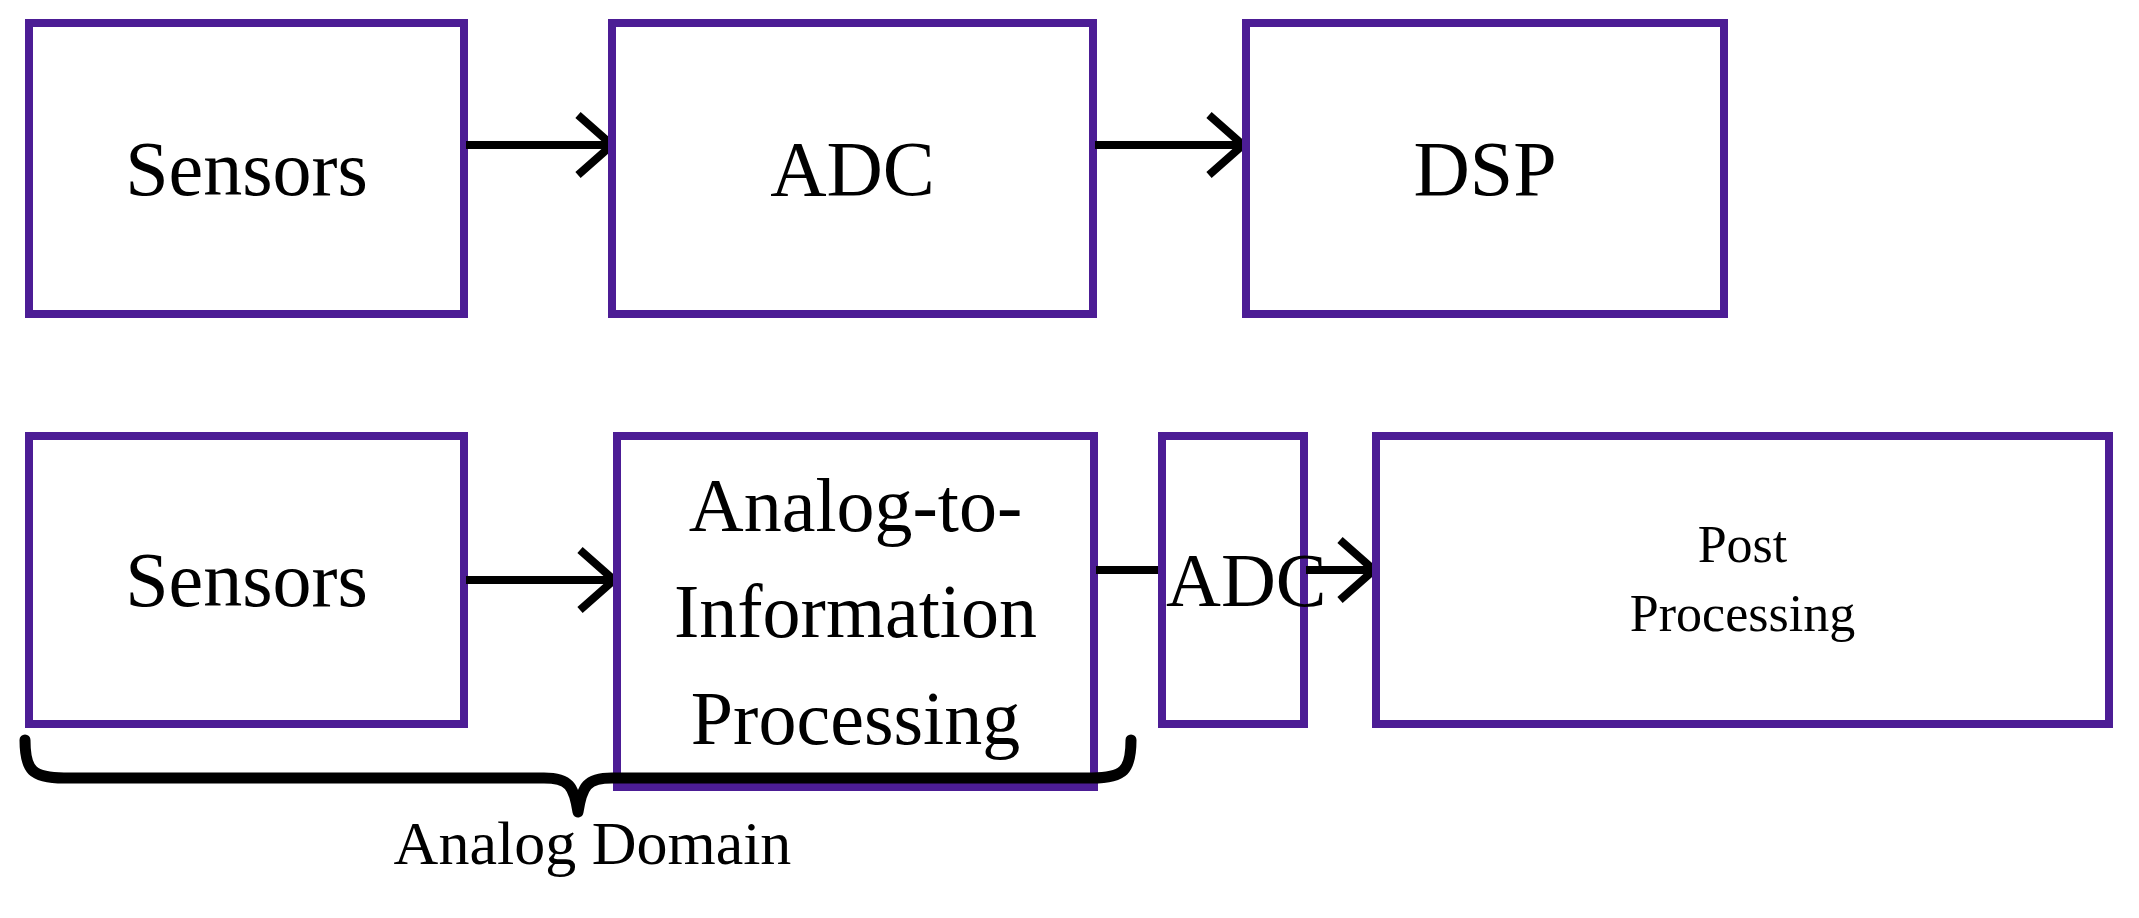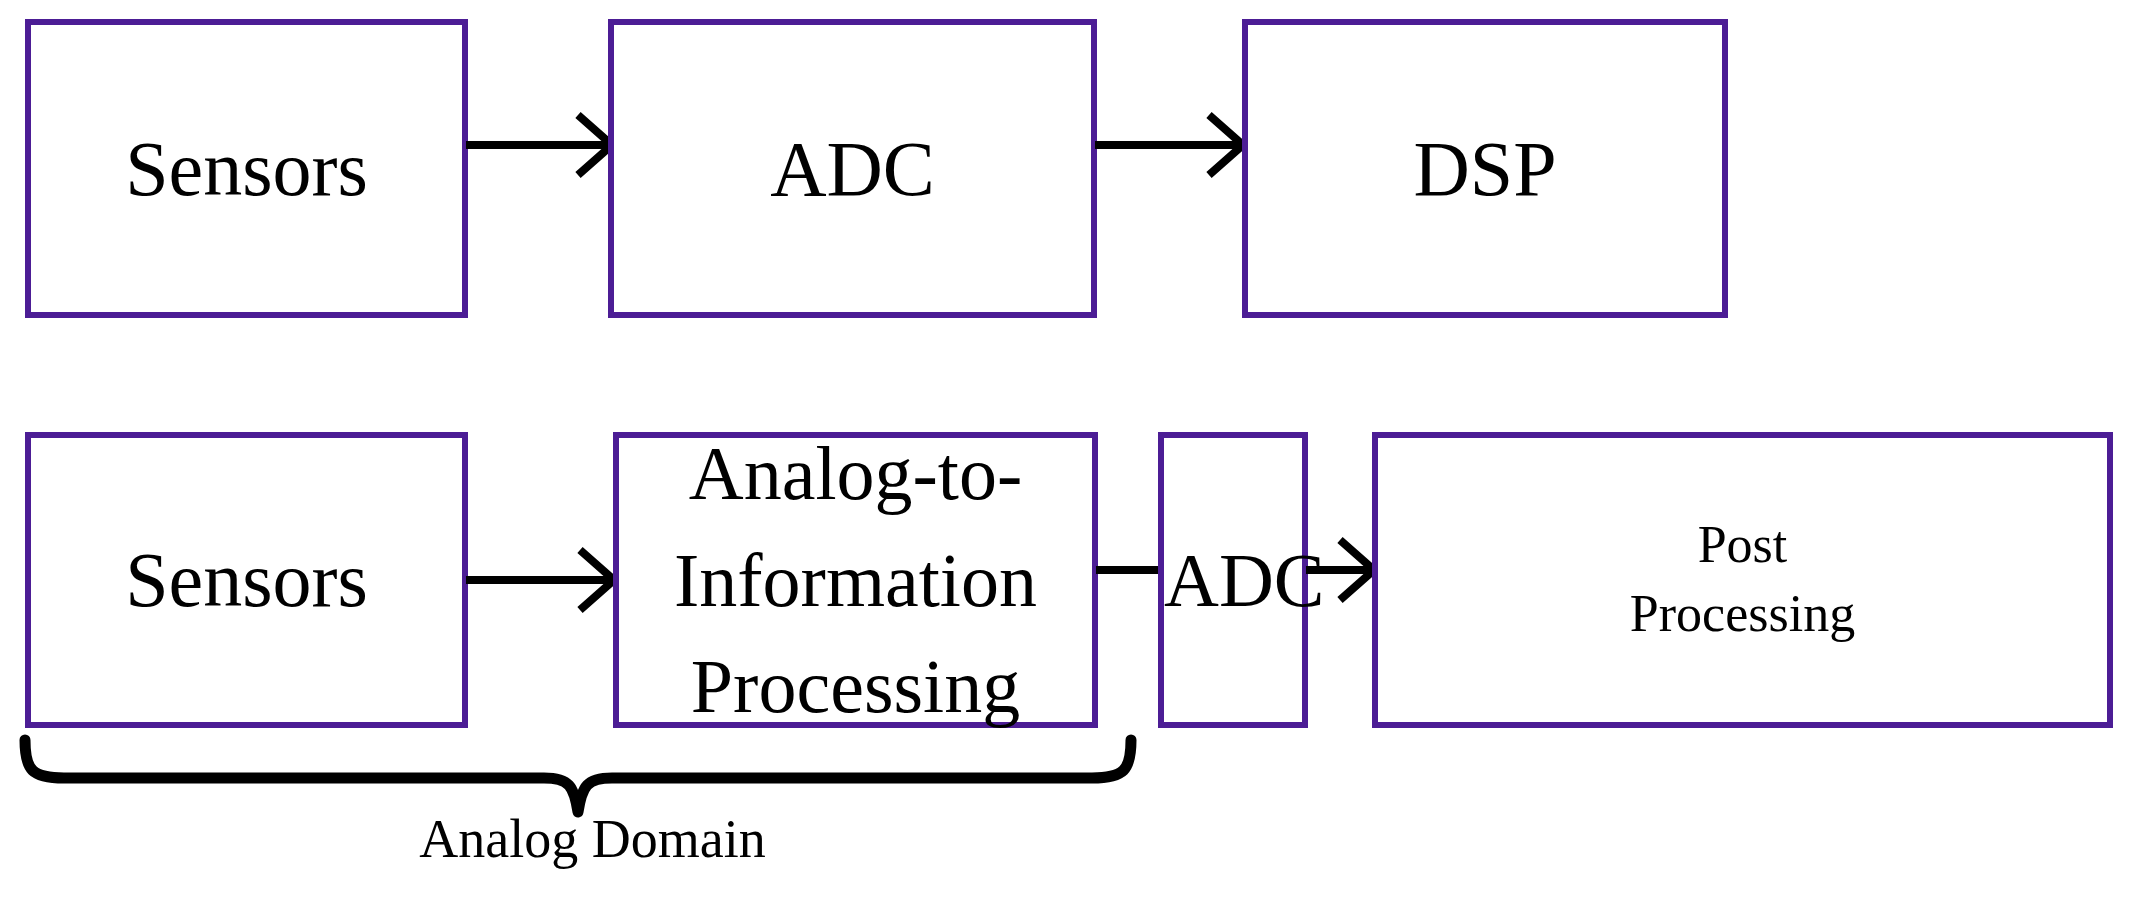--- a/index.html
+++ b/index.html
@@ -14,21 +14,21 @@
     height: 918px;
     background: #ffffff;
     overflow: hidden;
     font-family: "Liberation Serif", "DejaVu Serif", serif;
   }
 
   
   .block {
     position: absolute;
     box-sizing: border-box;
-    border: 6px solid #4c1d95;
+    border: 8px solid #4c1d95;
     background: #ffffff;
     display: flex;
     align-items: center;
     justify-content: flex-start;
     text-align: center;
     color: #000000;
     font-family: "Liberation Serif", "DejaVu Serif", serif;
     line-height: 1.0;
     white-space: pre-line;
   }
@@ -38,40 +38,40 @@
     text-align: center;
   }
 
   
   #blk-r1-sensors { left: 25px;   top: 19px;  width: 443px; height: 299px; font-size: 78px; }
   #blk-r1-adc     { left: 608px;  top: 19px;  width: 489px; height: 299px; font-size: 78px; }
   #blk-r1-dsp     { left: 1242px; top: 19px;  width: 486px; height: 299px; font-size: 78px; font-family: Liberation Serif, serif; }
 
   
   #blk-r2-sensors { left: 25px;   top: 432px; width: 443px; height: 296px; font-size: 78px; }
-  #blk-r2-aip     { left: 613px;  top: 432px; width: 485px; height: 296px; font-size: 76px; line-height: 1.40; }
+  #blk-r2-aip     { left: 613px;  top: 432px; width: 485px; height: 359px; font-size: 76px; line-height: 1.40; }
   #blk-r2-adc     { left: 1158px; top: 432px; width: 150px; height: 296px; font-size: 76px; }
   #blk-r2-post    { left: 1372px; top: 432px; width: 741px; height: 296px; font-size: 52px; line-height: 1.32; }
 
   
   .arrow { position: absolute; }
   .arrow svg { display: block; overflow: visible; }
 
   
   #brace { position: absolute; left: 16px; top: 732px; }
   #brace svg { display: block; overflow: visible; }
 
   
   #analog-domain-label {
     position: absolute;
     left: 0px;
     top: 812px;
     width: 1185px;
     text-align: center;
-    font-size: 54px;
+    font-size: 62px;
     line-height: 1.0;
     color: #000000;
     font-family: "Liberation Serif", "DejaVu Serif", serif;
   }
 </style>
 </head>
 <body>
 
 <div id="canvas">
 

